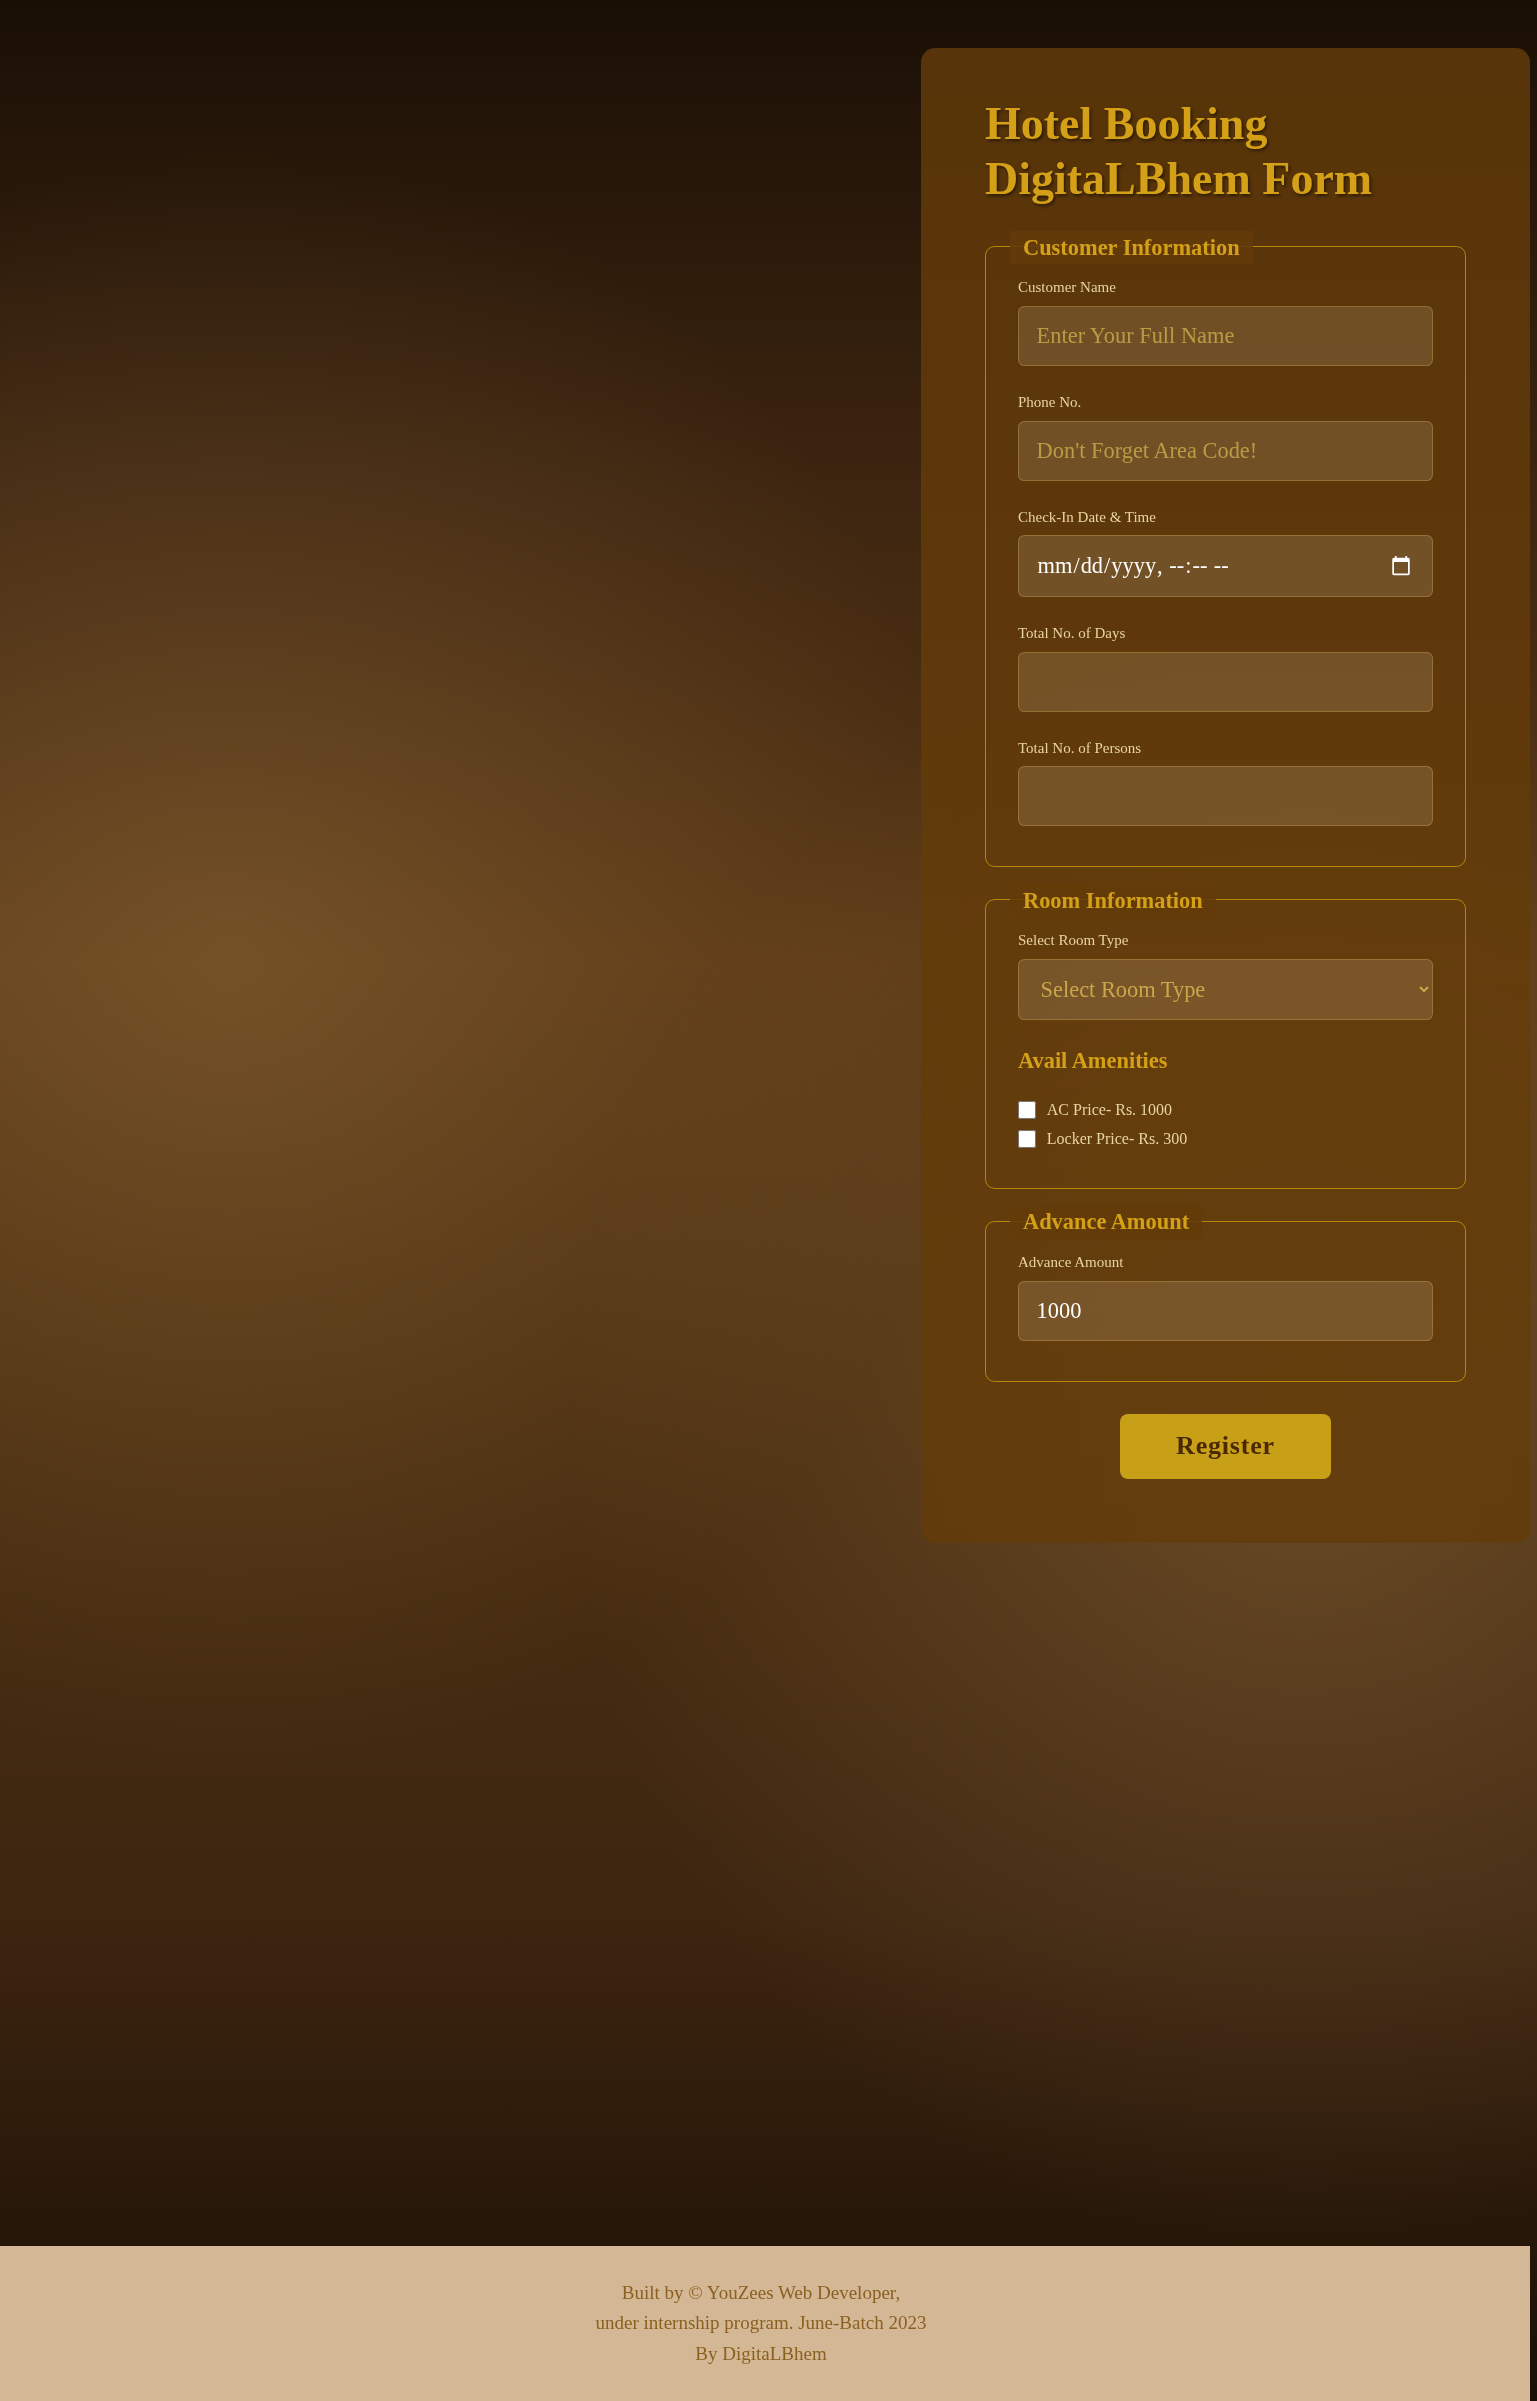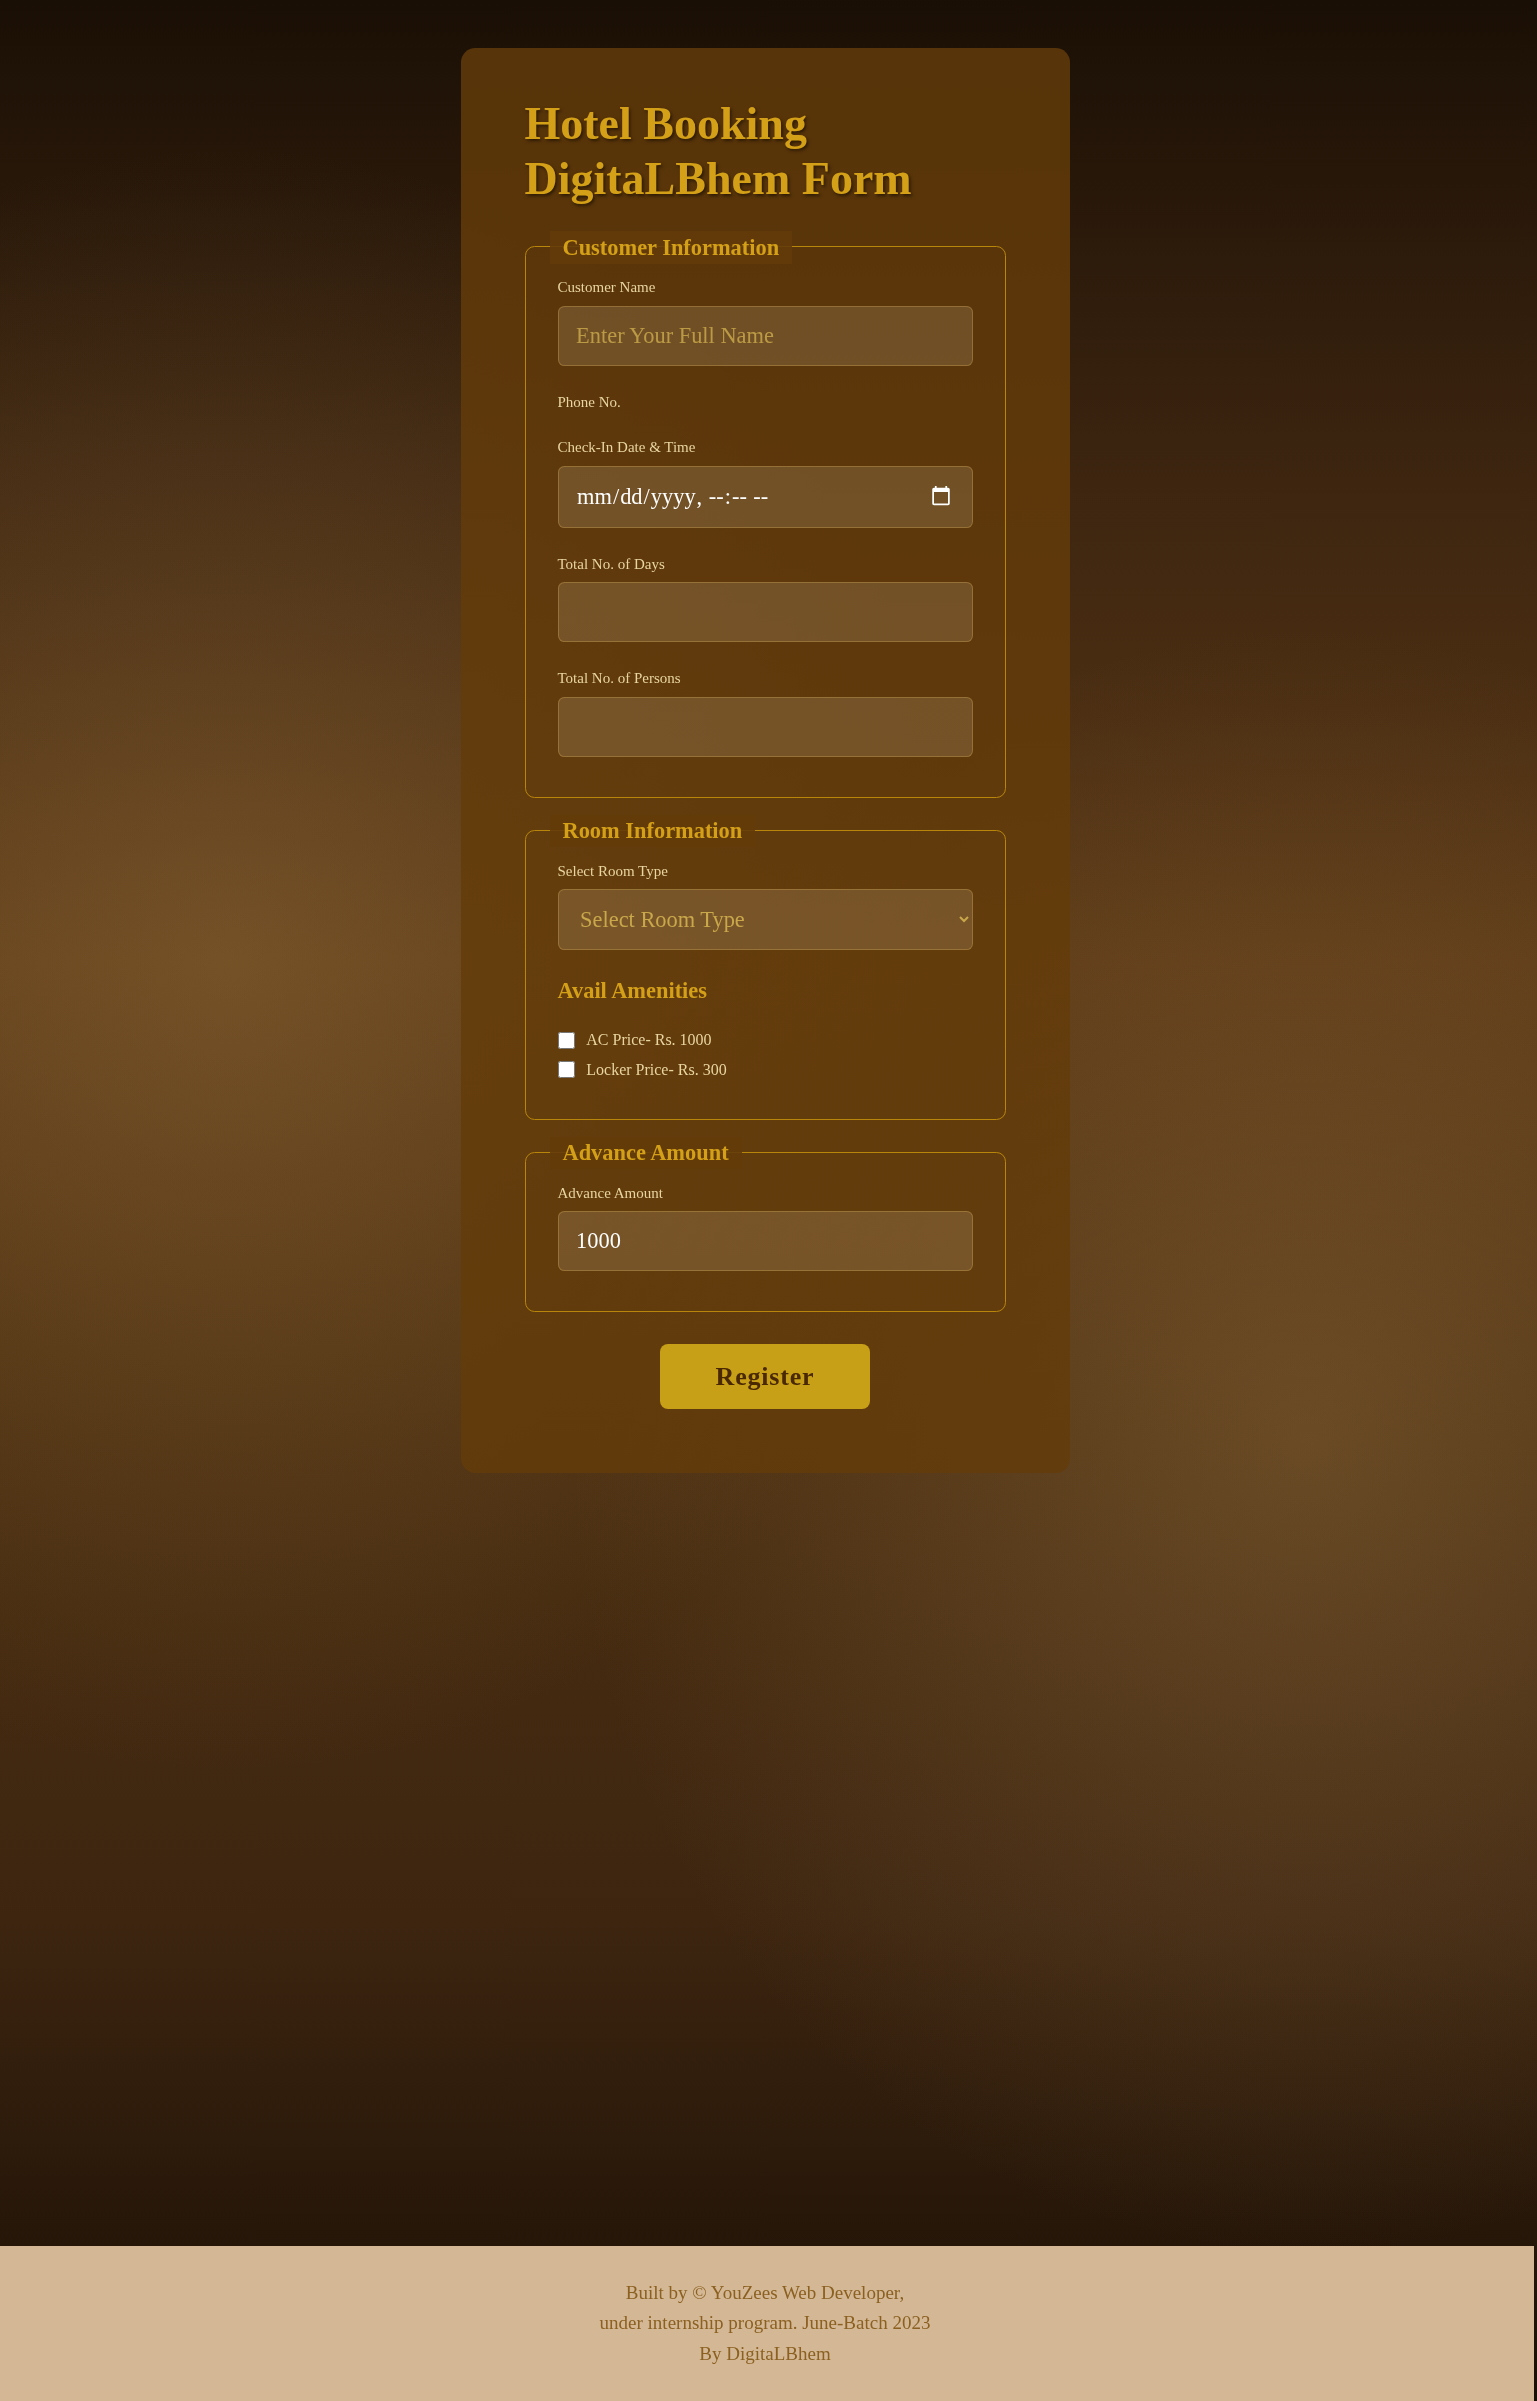--- a/index.html
+++ b/index.html
@@ -31,21 +31,21 @@
         linear-gradient(180deg, #1a0f05 0%, #3d2510 20%, #5a3815 40%, #4a2e10 60%, #3d2510 80%, #1a0f05 100%);
     }
 
     .page-wrapper {
       position: relative;
       z-index: 1;
       width: 1538px;
       min-height: 2401px;
       display: flex;
       flex-direction: column;
-      align-items: center;
+      align-items: flex-end;
       padding: 48px 8px 0 0;
     }
 
     .form-container {
       width: 609px;
       background: rgba(100, 60, 10, 0.82);
       border-radius: 14.4px;
       padding: 48px 64px 64px 64px;
       position: relative;
     }
@@ -222,20 +222,21 @@
     <div class="fieldset-section">
       <span class="fieldset-legend">Customer Information</span>
 
       <div class="form-group">
         <label class="form-label">Customer Name</label>
         <input class="form-input" type="text" placeholder="Enter Your Full Name" style="">
       </div>
 
       <div class="form-group">
         <label class="form-label">Phone No.</label>
+        <input class="form-input" type="tel" placeholder="Don't Forget Area Code!" style="">
       </div>
 
       <div class="form-group">
         <label class="form-label">Check-In Date &amp; Time</label>
         <input class="form-input" type="datetime-local" style="">
       </div>
 
       <div class="form-group">
         <label class="form-label">Total No. of Days</label>
         <input class="form-input" type="number" placeholder="" style="">

